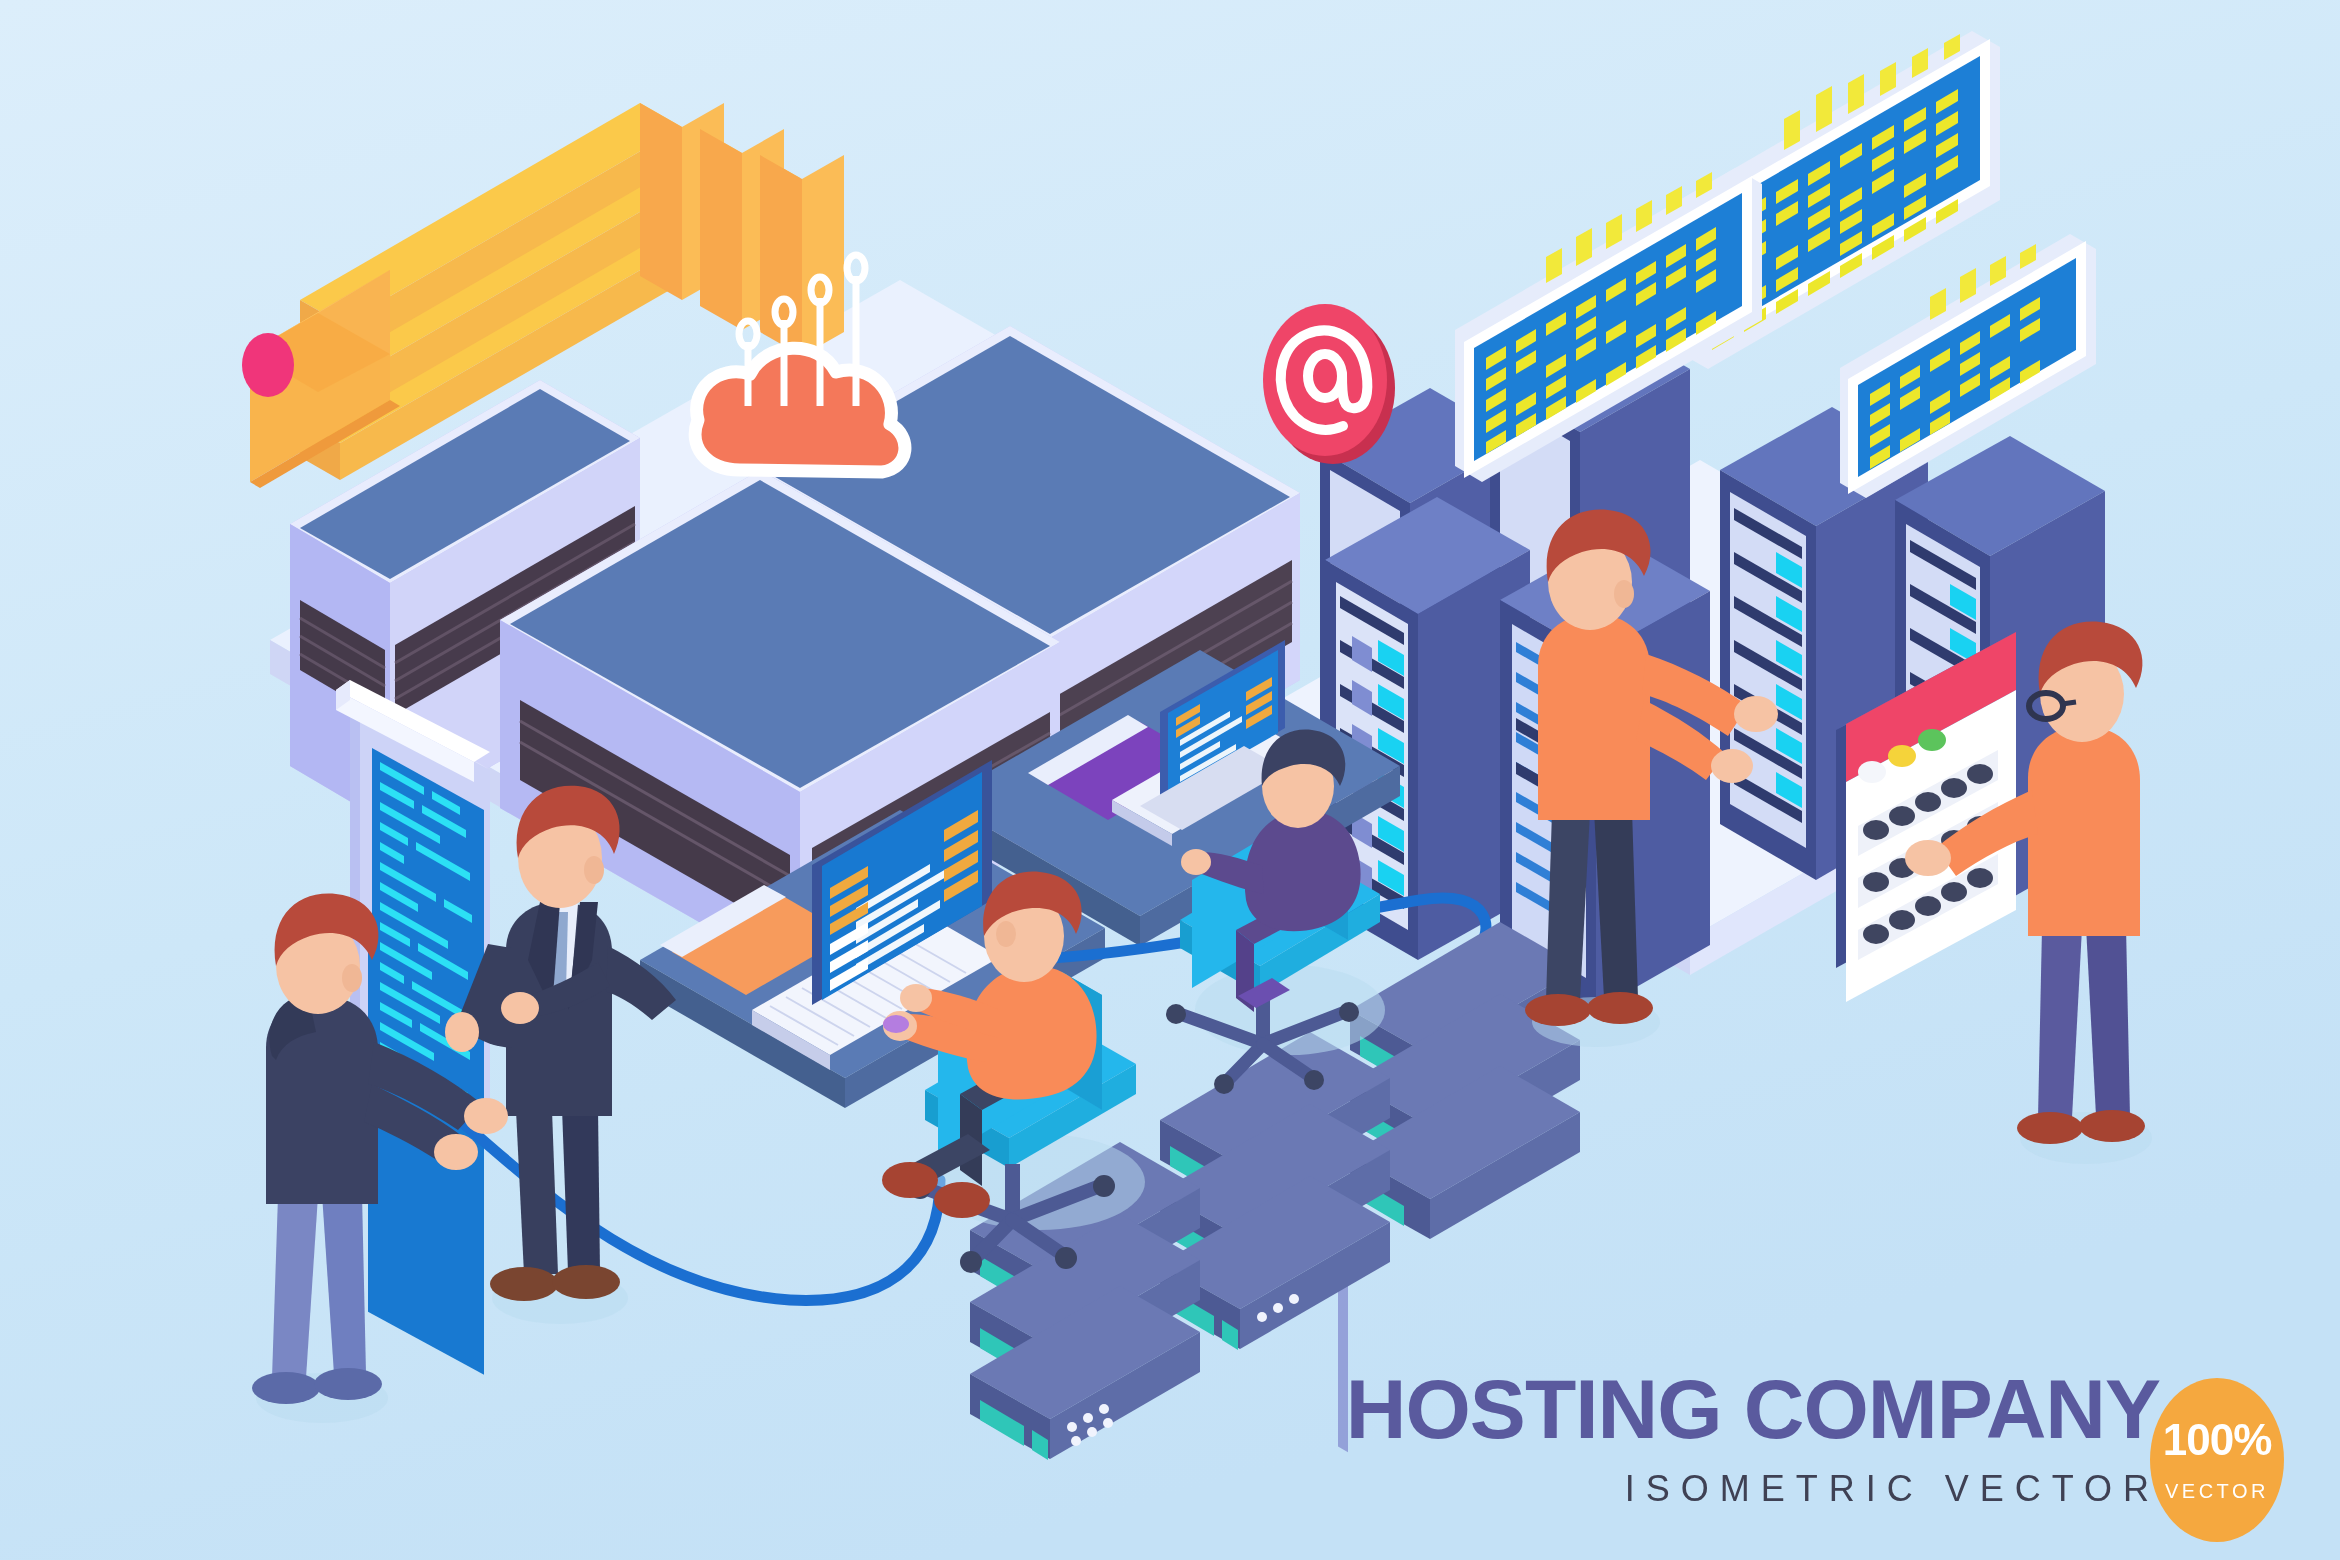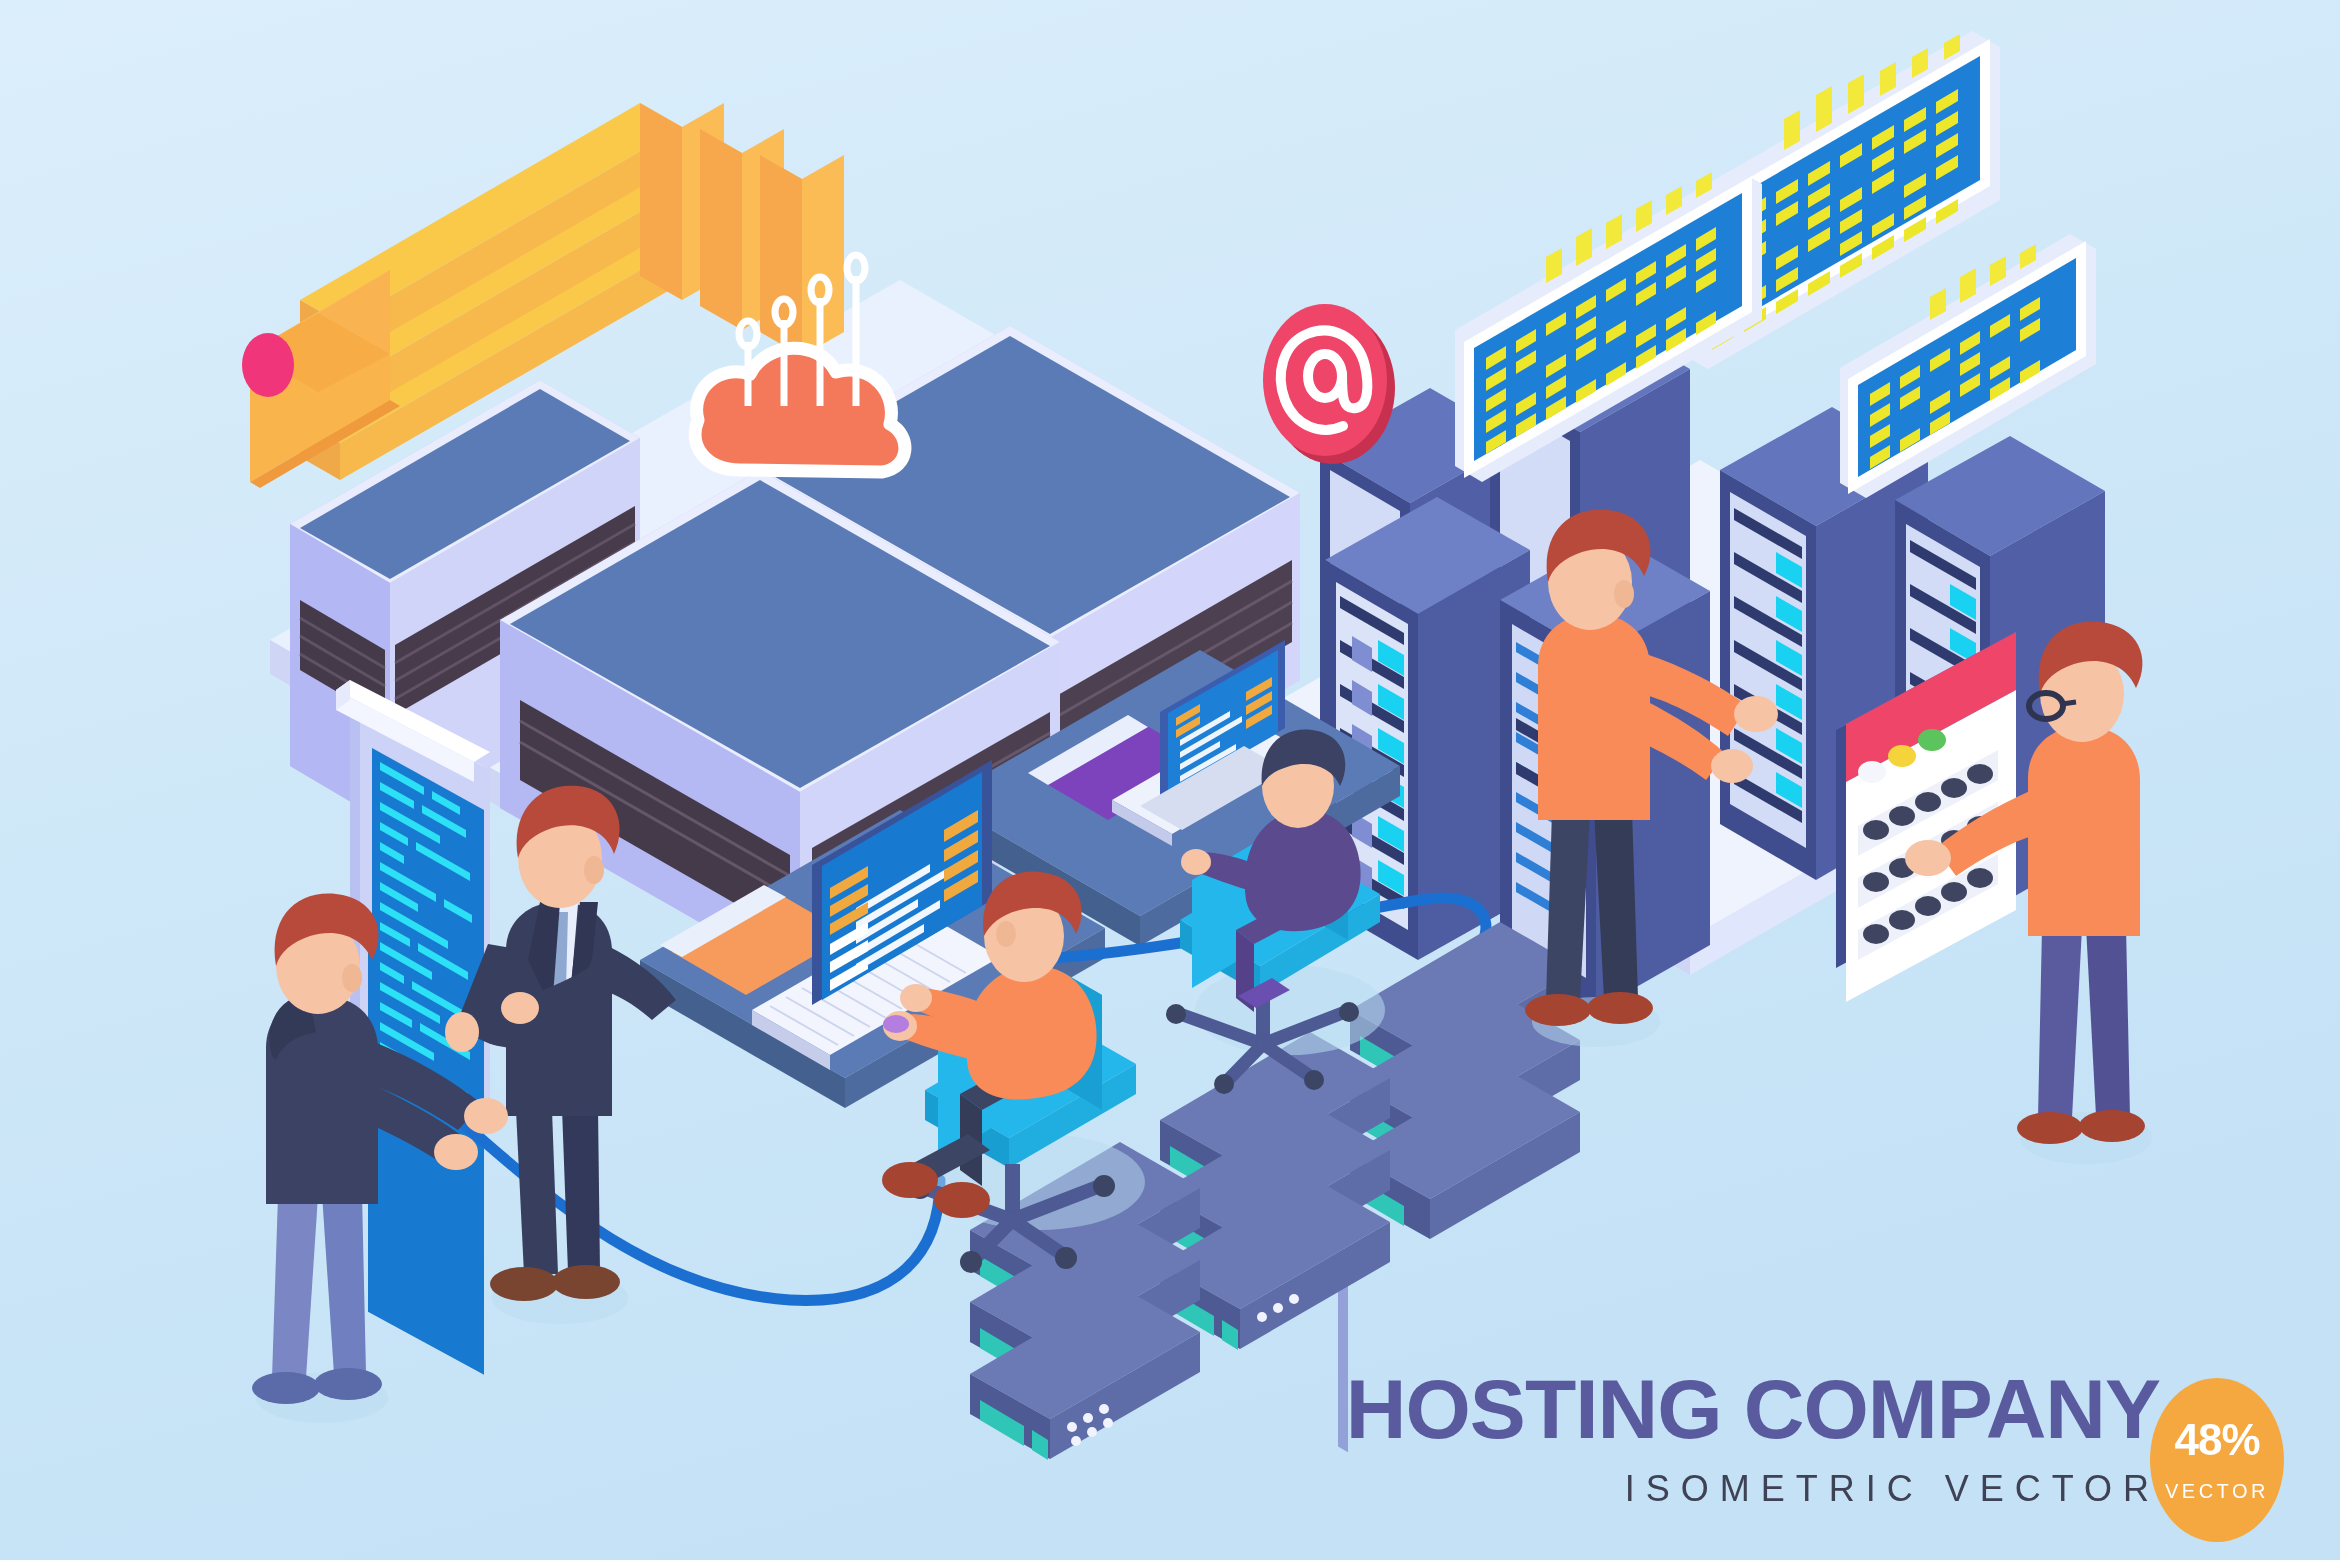--- a/index.html
+++ b/index.html
@@ -1052,18 +1052,18 @@
     </g>
 
   </svg>
 
   <div class="txtlayer">
     <div class="title-wrap">
       <div class="main-title">HOSTING COMPANY</div>
       <div class="sub-title">ISOMETRIC VECTOR</div>
     </div>
     <div class="badge">
-      <div class="badge-pct">48%</div>
+      <div class="badge-pct">100%</div>
       <div class="badge-vec">VECTOR</div>
     </div>
   </div>
 
 </div>
 
 </body></html>

